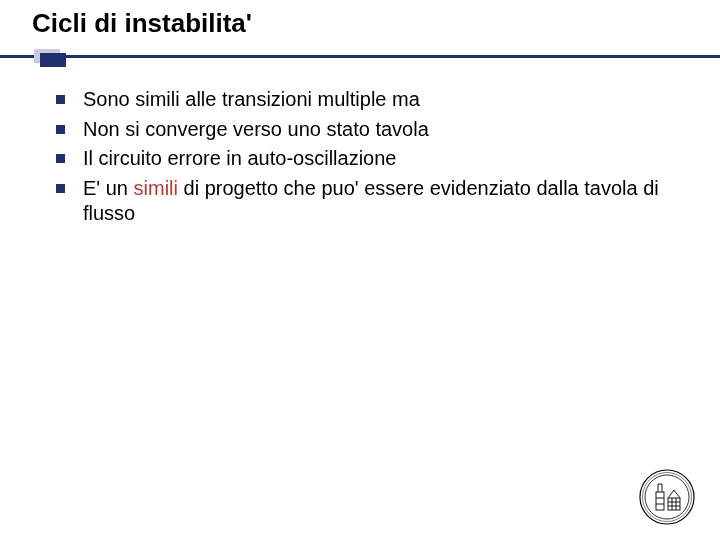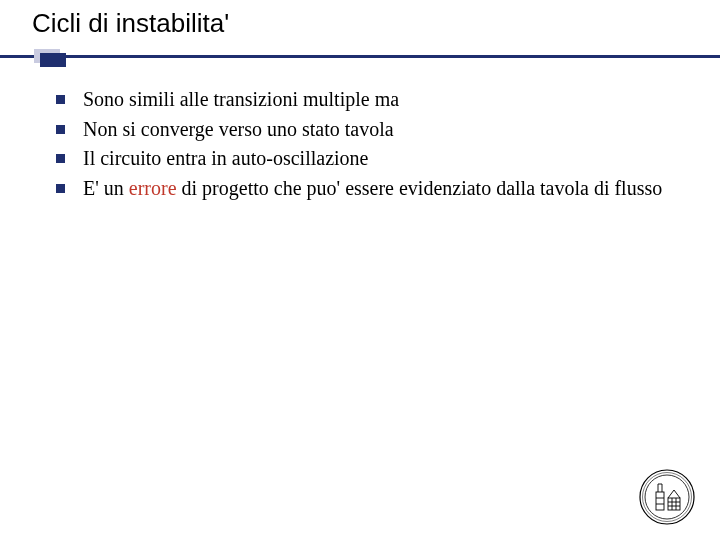--- a/index.html
+++ b/index.html
@@ -7,21 +7,21 @@
   body {
     font-family: Arial, Helvetica, sans-serif;
     background: #fff;
     position: relative;
     overflow: hidden;
   }
   .title {
     font-size: 26px;
     color: #000;
     padding: 8px 0 10px 32px;
-    font-weight: 400;
+    font-weight: 700;
   }
   .rule-area {
     position: relative;
     height: 16px;
     margin-bottom: 22px;
   }
   .rule-line {
     position: absolute;
     left: 0; right: 0;
     top: 6px;
@@ -39,21 +39,20 @@
   .rule-box-inner {
     position: absolute;
     left: 40px;
     top: 4px;
     width: 26px;
     height: 14px;
     background: #1f2f6f;
   }
   .content {
     padding: 0 44px 0 56px;
-    font-family: Liberation Serif, serif;
   }
   .item {
     display: flex;
     align-items: flex-start;
     margin-bottom: 4px;
     font-size: 20px;
     line-height: 1.28;
     color: #000;
   }
   .bullet {
@@ -90,25 +89,25 @@
   <div class="item">
     <div class="bullet"></div>
     <div class="text"><span>Sono simili alle transizioni multiple ma</span><span class="err"></span><span></span></div>
   </div>
   <div class="item">
     <div class="bullet"></div>
     <div class="text"><span>Non si converge verso uno stato tavola</span><span class="err"></span><span></span></div>
   </div>
   <div class="item">
     <div class="bullet"></div>
-    <div class="text"><span>Il circuito entra in auto-oscillazione</span><span class="err"></span><span></span></div>
+    <div class="text"><span>Il circuito errore in auto-oscillazione</span><span class="err"></span><span></span></div>
   </div>
   <div class="item">
     <div class="bullet"></div>
-    <div class="text"><span>E' un </span><span class="err">errore</span><span> di progetto che puo' essere evidenziato dalla tavola di flusso</span></div>
+    <div class="text"><span>E' un </span><span class="err">simili</span><span> di progetto che puo' essere evidenziato dalla tavola di flusso</span></div>
   </div>
 </div>
 
 <div class="seal">
   <svg viewBox="0 0 58 58">
     <circle cx="29" cy="29" r="27" fill="#fff" stroke="#000" stroke-width="1.2"></circle>
     <circle cx="29" cy="29" r="22" fill="none" stroke="#000" stroke-width="0.8"></circle>
     <g stroke="#000" stroke-width="0.5" fill="none">
       <circle cx="29" cy="29" r="24.5"></circle>
     </g>

